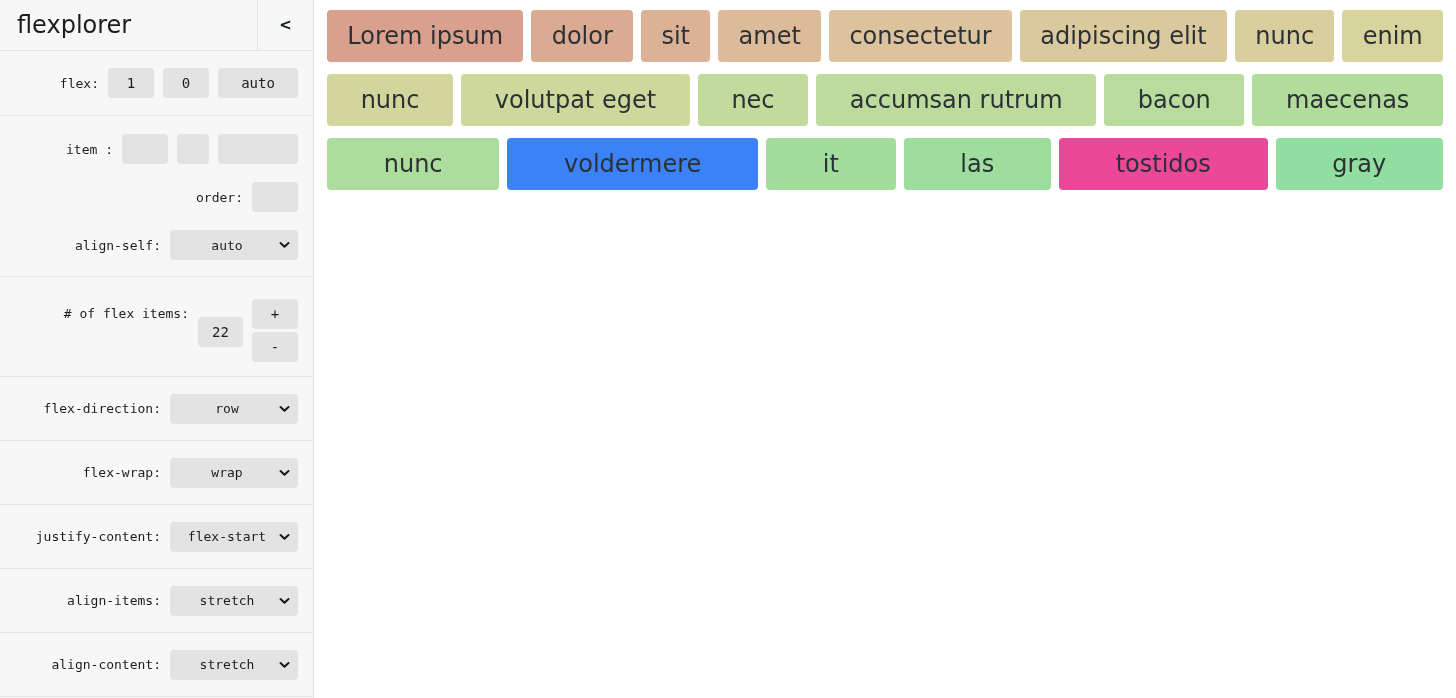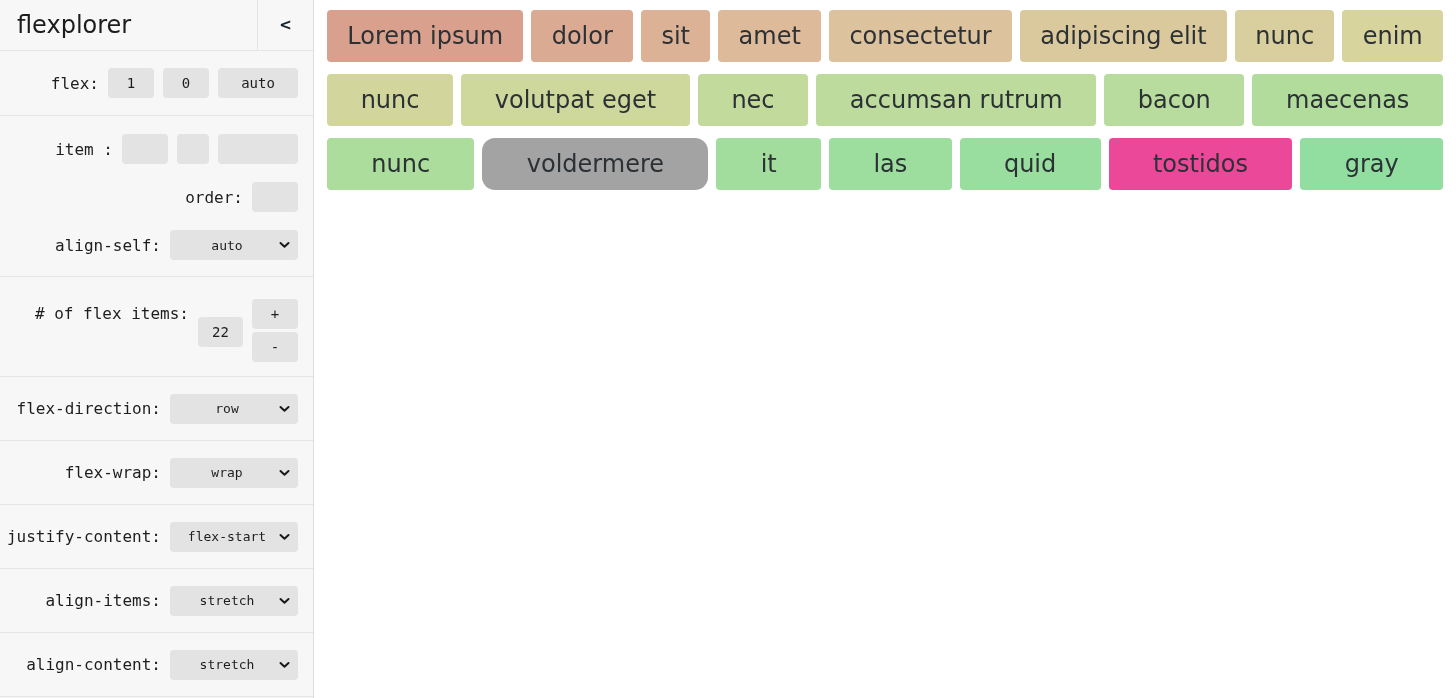--- a/index.html
+++ b/index.html
@@ -58,21 +58,21 @@
     border-bottom: 1px solid #e4e4e4;
     padding: 0 15px;
   }
   .ctrl-row {
     display: flex;
     align-items: center;
     justify-content: flex-end;
     gap: 9px;
   }
   .lbl {
-    font-size: 16px;
+    font-size: 13px;
     color: #1e1e1e;
     white-space: nowrap;
   }
 
   .sec-flex { height: 65px; display: flex; align-items: center; justify-content: flex-end; }
   .sec-item { padding-top: 18px; padding-bottom: 16px; }
   .sec-item .ctrl-row + .ctrl-row { margin-top: 18px; }
   .sec-count { height: 100px; padding-top: 22px; }
   .sec-select { height: 64px; display: flex; align-items: center; justify-content: flex-end; }
 
@@ -314,22 +314,21 @@
       <div class="flex-row">
         <div class="flex-item" style="background: rgb(211, 214, 156);">nunc</div>
         <div class="flex-item" style="background: rgb(206, 216, 156);">volutpat eget</div>
         <div class="flex-item" style="background: rgb(195, 218, 157);">nec</div>
         <div class="flex-item" style="background: rgb(189, 219, 157);">accumsan rutrum</div>
         <div class="flex-item" style="background: rgb(183, 220, 157);">bacon</div>
         <div class="flex-item" style="background: rgb(177, 220, 156);">maecenas</div>
       </div>
       <div class="flex-row">
         <div class="flex-item" style="background: rgb(172, 221, 157);">nunc</div>
-        <div class="flex-item" style="background: #a3a3a3; border-radius: 13px;">voldermere</div>
+        <div class="flex-item" style="background: #3b82f6;">voldermere</div>
         <div class="flex-item" style="background: rgb(162, 221, 158);">it</div>
         <div class="flex-item" style="background: rgb(157, 221, 158);">las</div>
-        <div class="flex-item" style="background: rgb(153, 222, 159);">quid</div>
         <div class="flex-item" style="background: #ec4899;">tostidos</div>
         <div class="flex-item" style="background: rgb(146, 222, 160);">gray</div>
       </div>
     </main>
 
 </div>
 
 </body></html>

